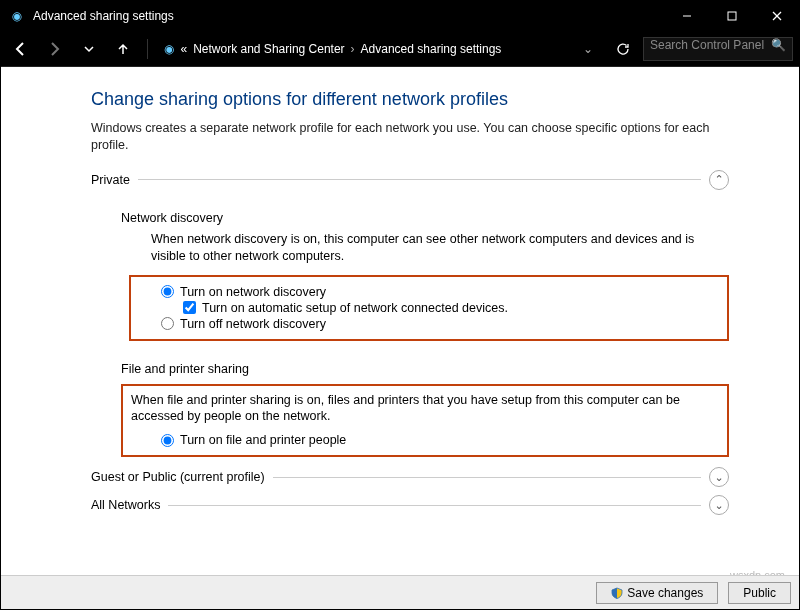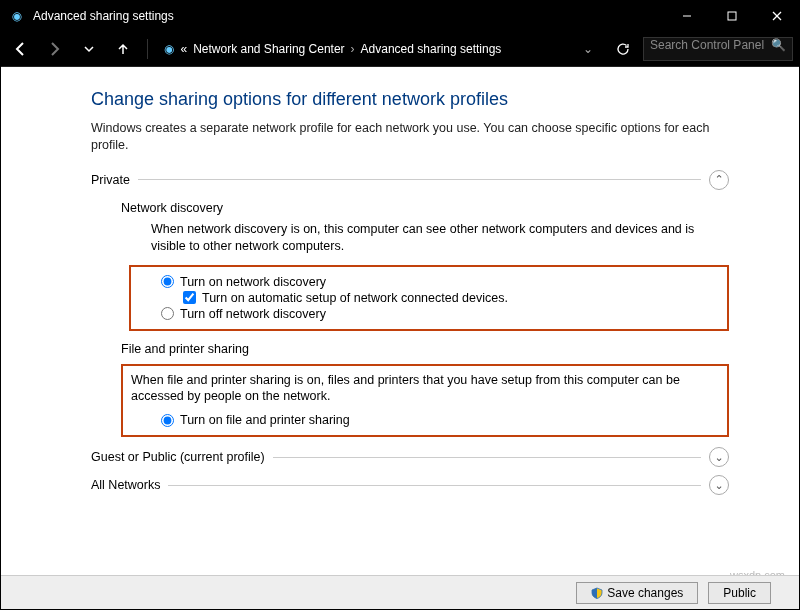--- a/index.html
+++ b/index.html
@@ -67,40 +67,40 @@
     margin: 6px 0 8px;
   }
   .section-head .label { color:#000; }
   .section-head .rule { flex:1; height:1px; background:#ccc; margin:0 8px; }
   .section-head .chev {
     width:20px; height:20px; border:1px solid #aaa; border-radius:50%;
     display:flex; align-items:center; justify-content:center;
     color:#555; font-size:11px;
   }
 
-  .subhead { margin: 11px 0 6px 30px; color:#000; }
+  .subhead { margin: 21px 0 6px 30px; color:#000; }
   .subdesc { margin: 4px 0 10px 60px; line-height:1.35; color:#000; }
 
   .highlight-box { border:2px solid #c2410c; padding:6px 8px; margin:8px 0 10px 38px; }
   .opts { margin-left: 22px; }
   .highlight-box .opts { margin-left: 22px; }
   .opt-row { display:flex; align-items:center; gap:6px; margin:2px 0; }
   .opt-row.sub { margin-left: 22px; }
   input[type=radio], input[type=checkbox] { margin:0; width:13px; height:13px; }
 
   .bottombar {
     position:absolute;
     bottom:0; left:0; right:0;
     height:34px;
     background:#eee;
     border-top:1px solid #ccc;
     display:flex;
     align-items:center;
     justify-content:flex-end;
-    padding: 0 28px;
+    padding: 0 8px;
     gap:10px;
   }
   .btn {
     height:22px;
     padding: 0 14px;
     font-size:12px;
     background:#e9e9e9;
     border:1px solid #999;
     cursor:pointer;
     display:flex; align-items:center; gap:4px;
@@ -208,21 +208,21 @@
     </div>
   </div>
 
   <div class="subhead">File and printer sharing</div>
 
   <div class="highlight-box" style="margin-left:30px;">
     <div style="line-height:1.35; margin-bottom:8px;">When file and printer sharing is on, files and printers that you have setup from this computer can be accessed by people on the network.</div>
     <div class="opts" style="margin-left:30px;">
       <label class="opt-row">
         <input type="radio" name="fp" checked="" style="">
-        <span>Turn on file and printer sharing</span>
+        <span>Turn on file and printer people</span>
       </label>
     </div>
   </div>
 
   <div class="section-head">
     <span class="label">Guest or Public (current profile)</span>
     <span class="rule"></span>
     <span class="chev">⌄</span>
   </div>
 

